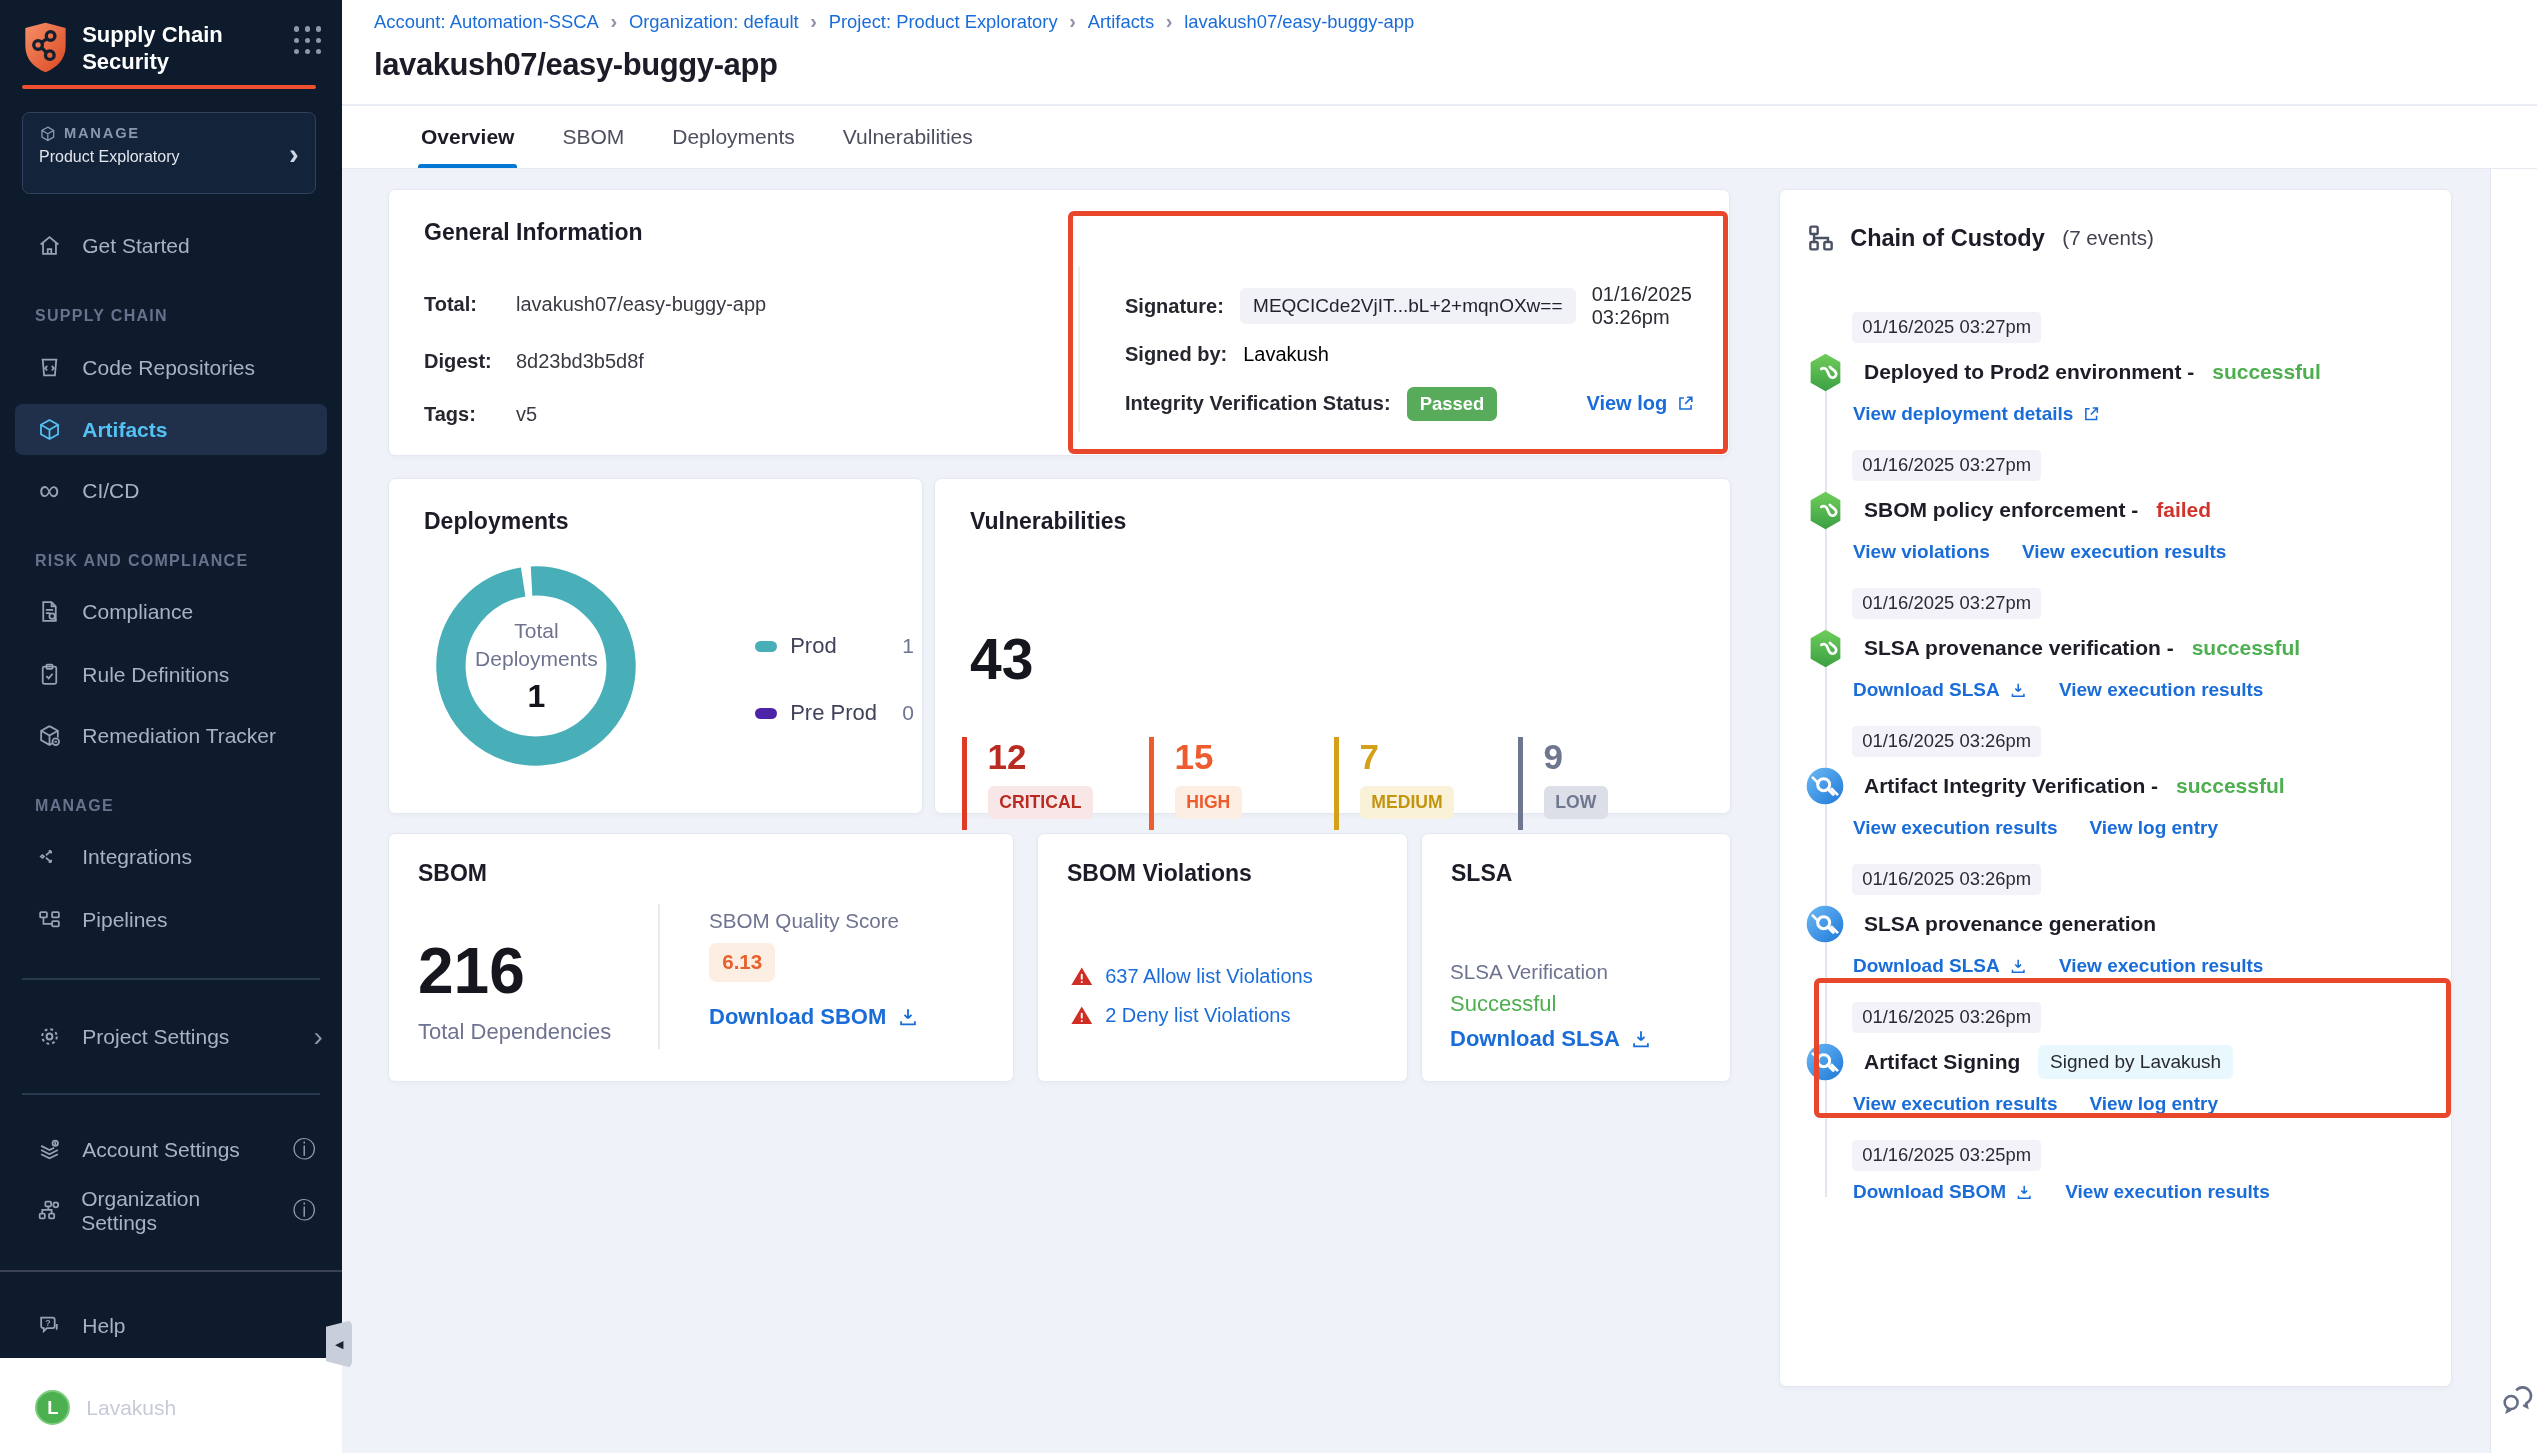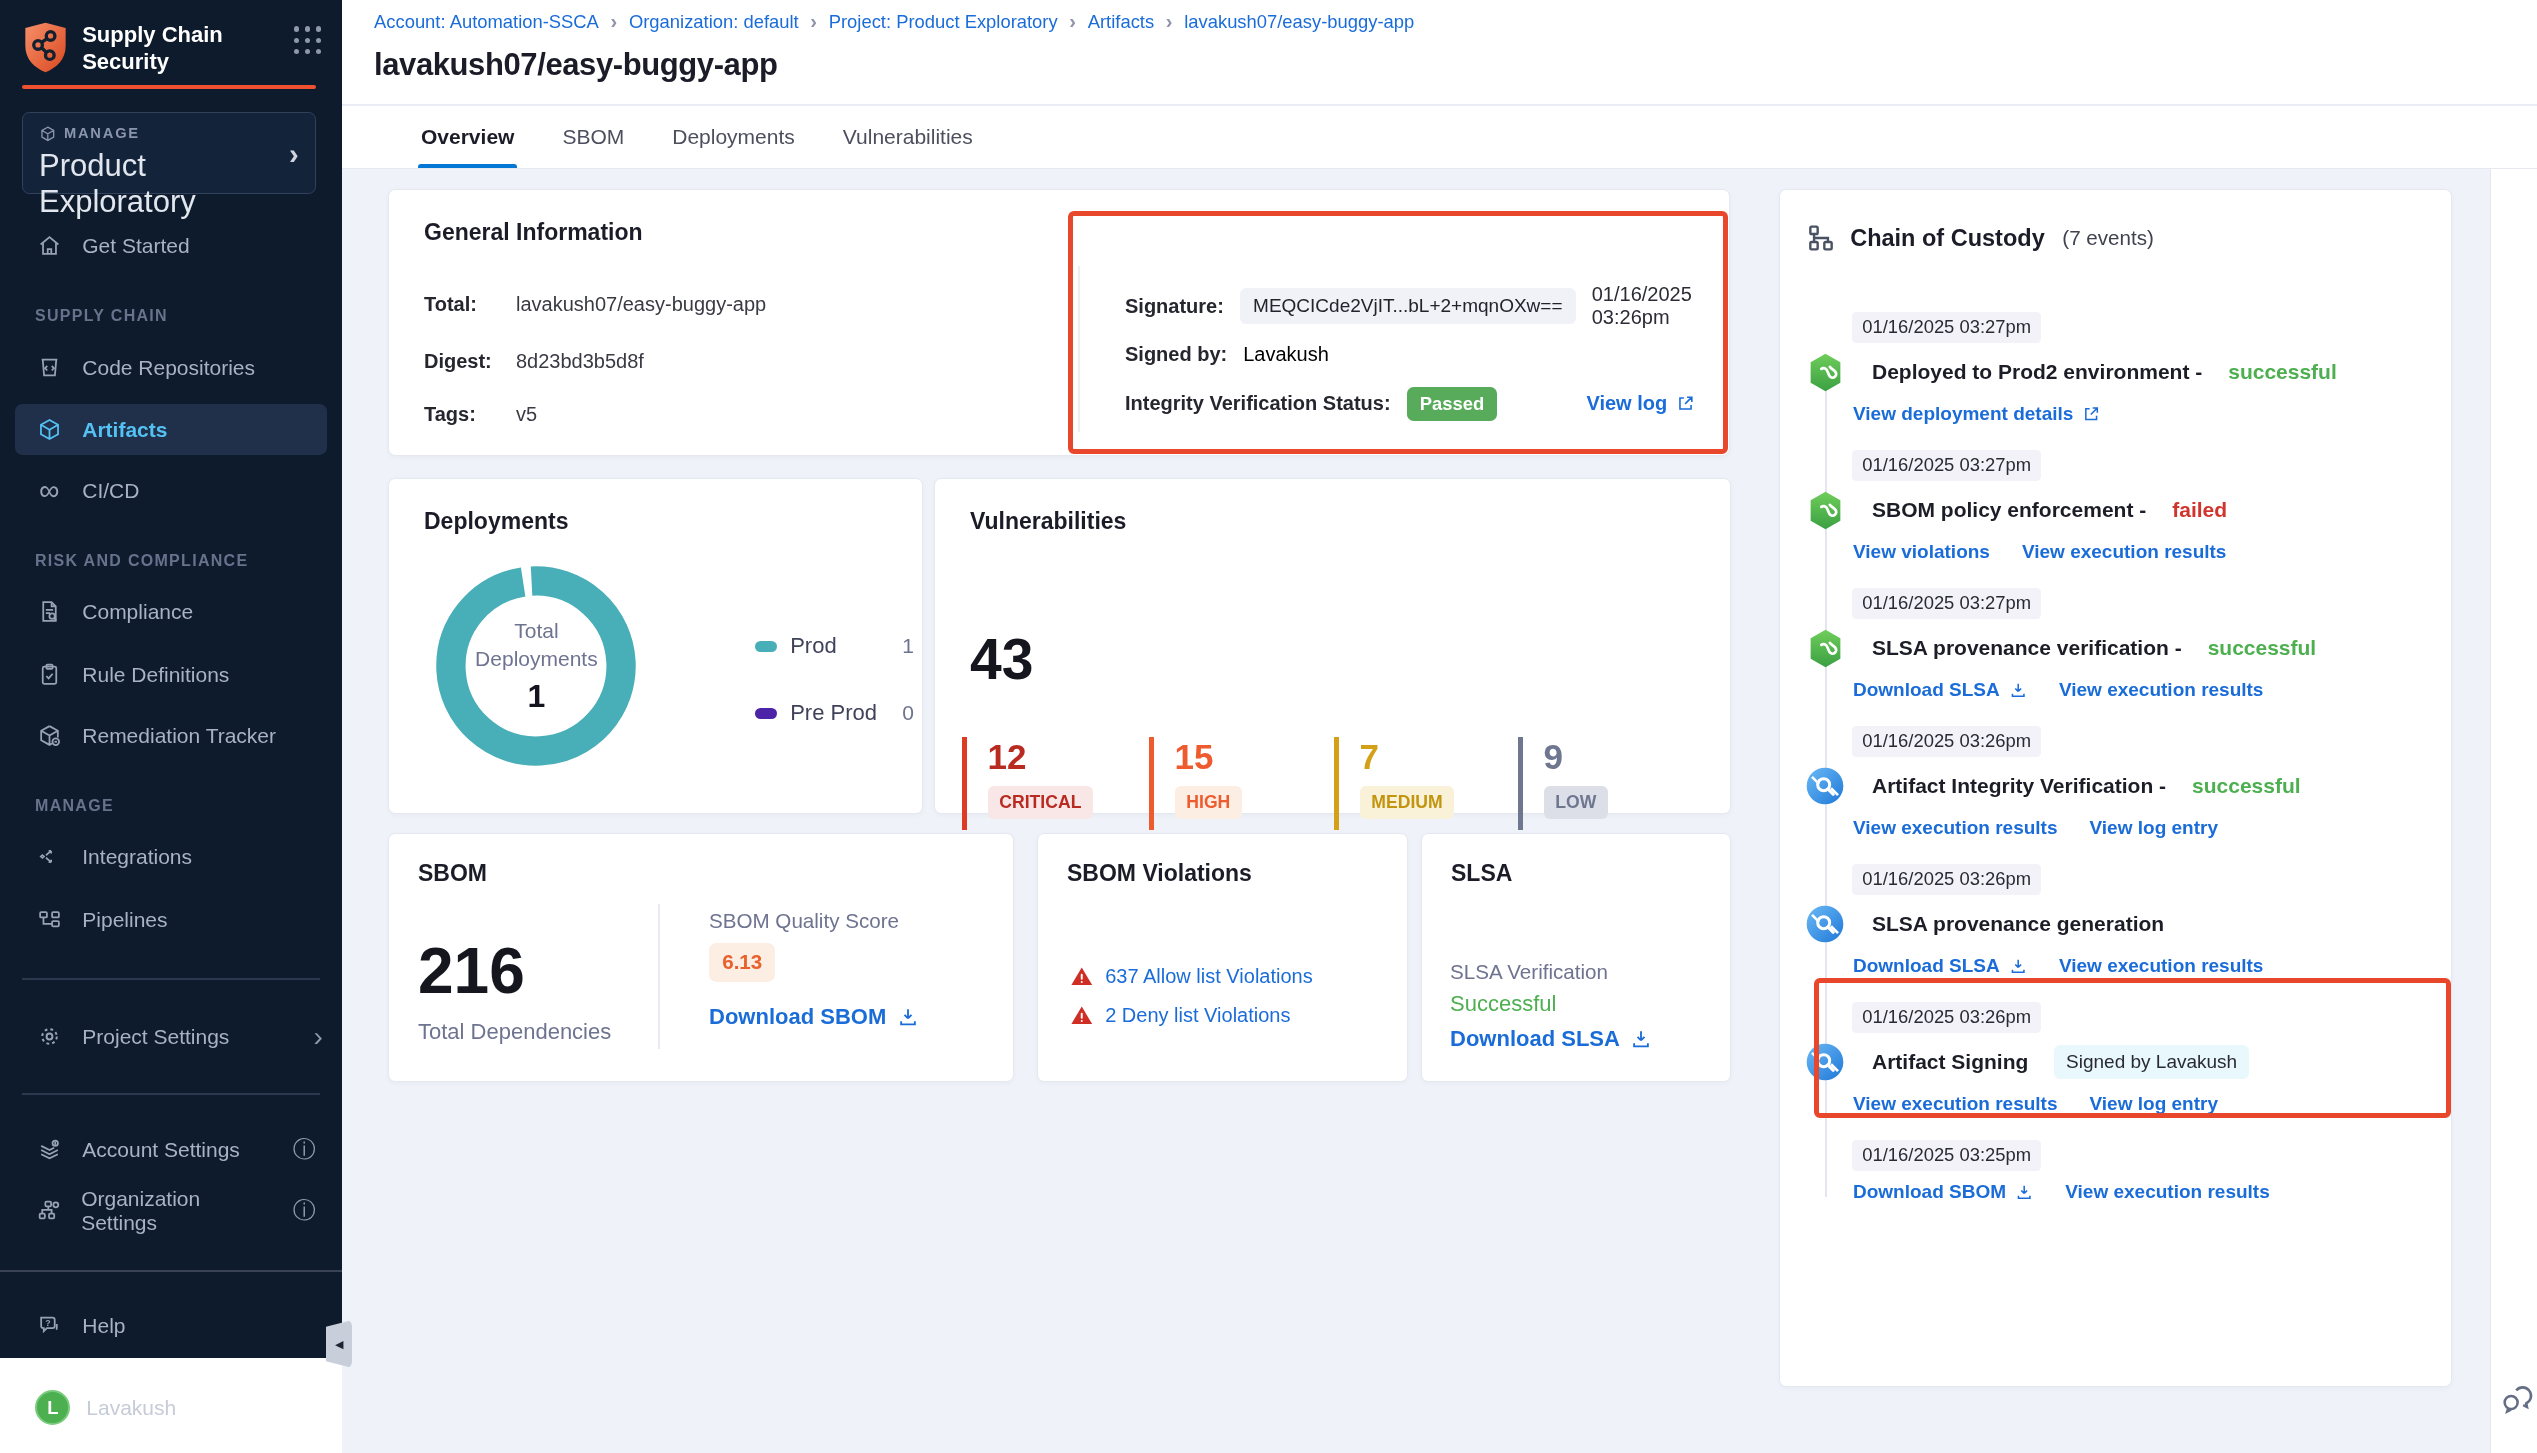--- a/index.html
+++ b/index.html
@@ -16,21 +16,21 @@
 
   
   .sidebar{position:absolute; left:0; top:0; width:342px; height:1358px; background:var(--navy); z-index:5;}
   .logo-row{position:absolute; left:22px; top:20.6px; right:19px; display:flex; align-items:center; gap:13.2px;}
   .app-title{color:#fff; font-size:22px; font-weight:700; line-height:27px; flex:1;}
   .grid-icon{width:29px; height:29px; display:grid; grid-template-columns:repeat(3,1fr); gap:4.4px; align-self:flex-start; margin-top:5.9px; cursor:pointer;}
   .grid-icon i{width:5.1px; height:5.1px; border-radius:50%; background:#8e98ac;}
   .brand-divider{position:absolute; left:22px; right:26.4px; top:85px; height:3.7px; background:#ef5030; border-radius:2.2px;}
   .project-card{position:absolute; left:22px; right:26.4px; top:112px; height:82px; background:#13233a; border:1.5px solid #32425c; border-radius:7.3px; padding:11.7px 16px; cursor:pointer;}
   .project-label{display:flex; align-items:center; gap:7.3px; color:#8b95ab; font-size:14.7px; font-weight:700; letter-spacing:1.8px;}
-  .project-name{color:#e2e6ee; font-size:31px; margin-top:5.9px;}
+  .project-name{color:#e2e6ee; font-size:16px; margin-top:5.9px;}
   .project-chevron{position:absolute; right:16px; top:25px; color:#cfd4e0; font-size:29px; font-weight:700;}
   .nav-item{position:absolute; left:14.7px; right:14.7px; height:47px; display:flex; align-items:center; gap:19px; padding-left:20.6px; color:var(--nav-text); font-size:21px; cursor:pointer; border-radius:7.3px;}
   .nav-item .nicon{width:28px; display:flex; justify-content:center; color:#98a2b6;}
   .nav-item.active{background:var(--active-bg); height:51px; color:var(--active-blue); font-weight:600;}
   .nav-item.active .nicon{color:var(--active-blue);}
   .nav-section{position:absolute; left:35px; color:var(--section); font-size:16px; font-weight:600; letter-spacing:1.3px;}
   .side-divider{position:absolute; left:22px; right:22px; height:1.5px; background:#2a3850;}
   .side-divider.full{left:0; right:0;}
   .info-glyph{margin-left:auto; margin-right:11.7px; color:#8e98ac; font-size:23px; font-weight:400;}
   .collapse-handle{position:absolute; left:326px; top:1320px; width:26.4px; height:48px; background:#c9cedb; border-radius:5.9px; clip-path:polygon(0 14%,100% 0,100% 100%,0 86%); display:flex; align-items:center; justify-content:center; color:#1c2434; font-size:11px; cursor:pointer; z-index:6;}
@@ -111,21 +111,21 @@
 
   
   #coc-card{left:1437px; top:20px; width:673px; height:1198px;}
   .coc-header{position:absolute; left:25px; top:32px; display:flex; align-items:center; gap:13.2px;}
   .coc-title{font-size:23.5px; font-weight:700; color:var(--ink);}
   .coc-count{font-size:20.6px; color:#40424f; margin-left:4.4px;}
   .timeline{position:absolute; left:25px; right:29px; top:0; bottom:0;}
   .tl-line{position:absolute; left:20px; top:182px; height:825px; width:1.5px; background:#e4e6ef;}
   .ev{position:absolute; left:0; right:0;}
   .ev-pill{display:inline-block; margin-left:47px; background:#f2f2f8; border-radius:4.4px; padding:4.4px 10.3px; font-size:18.4px; color:#2a2a35;}
-  .ev-main{display:flex; align-items:center; gap:26px; margin-top:8.8px;text-align:right;}
+  .ev-main{display:flex; align-items:center; gap:18px; margin-top:8.8px;text-align:right;}
   .ev-icon{width:41px; height:41px; flex:none; position:relative; z-index:1;}
   .ev-title{font-size:21px; font-weight:600; color:#1d1d28; white-space:nowrap;}
   .ev-status{font-size:21px; font-weight:600; white-space:nowrap;}
   .ev-status.success{color:var(--green-text);} .ev-status.fail{color:var(--fail);} .ev-status.warn{color:var(--warn);}
   .ev-badge{background:#e9f8fd; border-radius:5.9px; padding:5.9px 11.7px; font-size:19px; color:#2a2a35; white-space:nowrap;}
   .ev-links{margin-left:48px; margin-top:10.3px; display:flex; align-items:center; gap:32px;}
   .ev-link{display:flex; align-items:center; gap:8.8px; color:var(--blue); font-size:19px; font-weight:600; cursor:pointer; white-space:nowrap;}
 
   
   .annot{position:absolute; border:5.1px solid var(--annot); border-radius:5.9px; z-index:4; pointer-events:none;}

